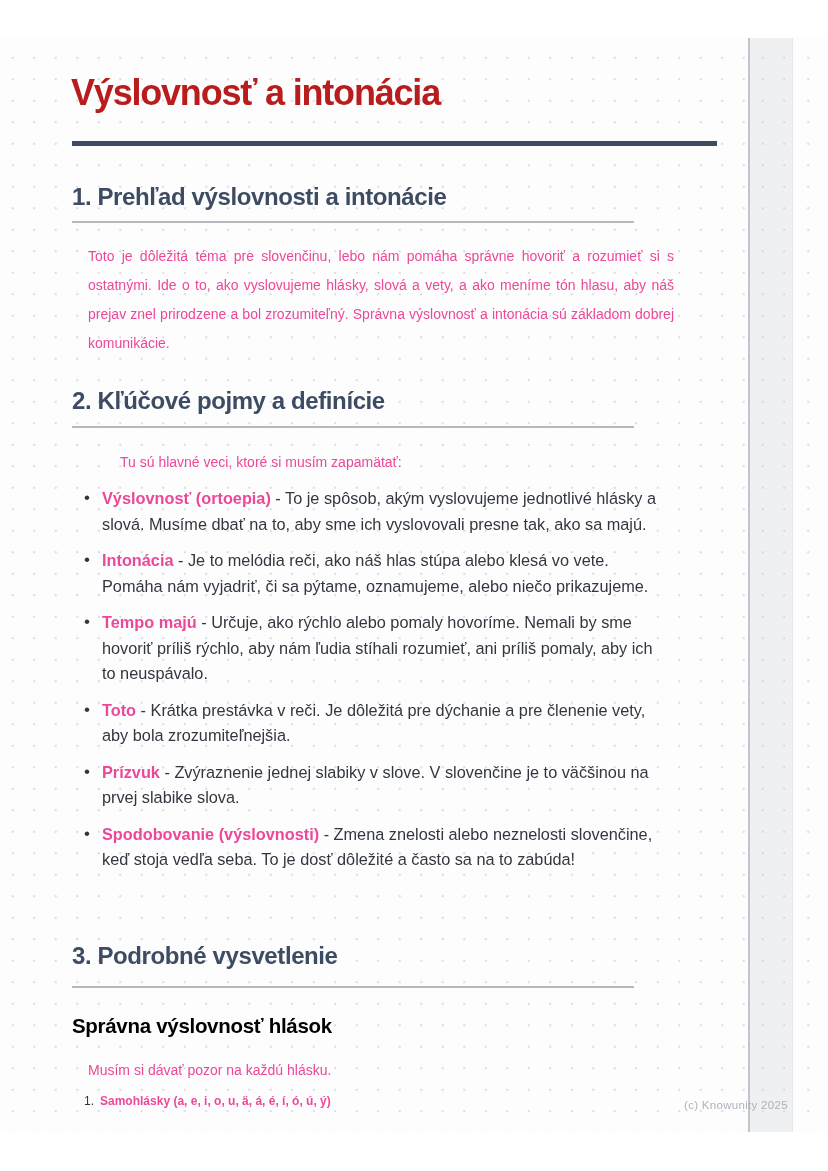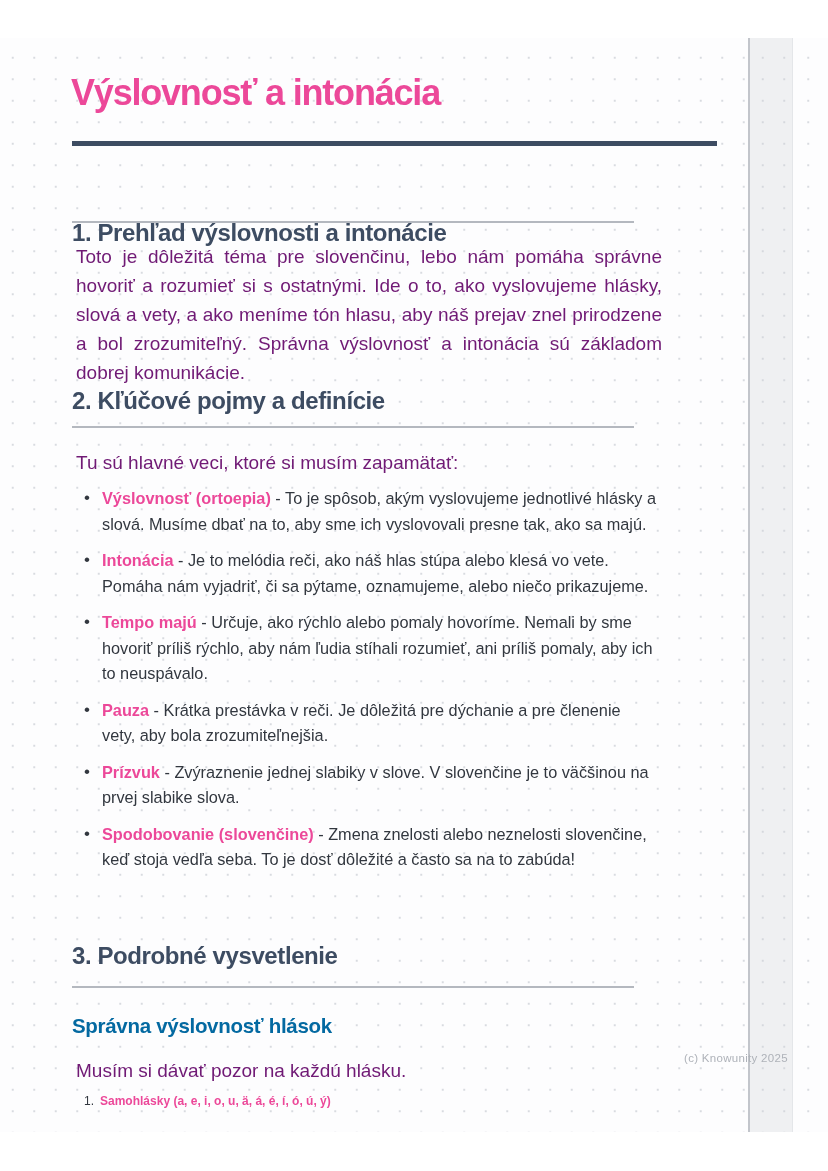--- a/index.html
+++ b/index.html
@@ -33,52 +33,52 @@
     background-position: 2px 9px;
     border-left: 2px solid #c2c5cb;
     border-right: 1px solid #e4e6e9;
     z-index: 1;
   }
   .abs { position: absolute; z-index: 2; }
   .doc-title {
     left: 71px; top: 72px;
     font-size: 36px; font-weight: bold;
     letter-spacing: -1.2px;
-    color: #ec4899;
+    color: #b91c1c;
   }
   .title-rule {
     left: 72px; top: 141px;
     width: 645px; height: 5px;
     background: #3d4c62;
   }
   .h2 {
     left: 72px;
     font-size: 24px; font-weight: bold;
     letter-spacing: -0.4px;
     color: #3d4c62;
   }
-  .h2-1 { top: 183px; margin-top: 36px; }
+  .h2-1 { top: 183px; }
   .h2-2 { top: 387px; }
   .h2-3 { top: 942px; text-align: center; }
   .thin-rule {
     left: 72px;
     width: 562px; height: 2px;
     background: #b4b8bf;
   }
   .rule-1 { top: 221px; }
   .rule-2 { top: 426px; }
   .rule-3 { top: 986px; }
   .body-text {
-    left: 76px;
-    font-size: 19px;
+    left: 88px;
+    font-size: 14px;
     line-height: 29px;
-    color: #701a75;
+    color: #ec4899;
   }
   .p1 { top: 242px; width: 586px; text-align: justify; }
-  .p2 { top: 448px; }
+  .p2 { top: 448px; margin-left: 32px; }
   .p3 { top: 1056px; }
   .term-list {
     left: 84px; top: 486px;
     width: 574px;
     list-style: none;
     z-index: 2;
   }
   .term-list li {
     position: relative;
     padding-left: 18px;
@@ -91,31 +91,31 @@
     position: absolute;
     left: 0; top: -1px;
     font-size: 17px;
     color: #32373f;
   }
   .term-list li strong, .num-item strong { font-weight: bold; color: #ec4899; }
   .h3 {
     left: 72px; top: 1014px;
     font-size: 20.5px; font-weight: bold;
     letter-spacing: -0.3px;
-    color: #0369a1;
+    color: #000000;
   }
   .num-item {
     left: 84px; top: 1094px;
     font-size: 12px;
     color: #32373f;
     text-align: right;
   }
   .num-item .num { display: inline-block; margin-right: 6px; }
   .watermark {
-    left: 684px; top: 1052px;
+    left: 684px; top: 1099px;
     font-size: 11.5px;
     color: #aeb2b9;
     letter-spacing: 0.3px;
     z-index: 3;
     text-align: right;
   }
 </style>
 </head>
 <body>
 
@@ -137,27 +137,27 @@
   <li>
     <span class="bullet">•</span><strong>Výslovnosť (ortoepia)</strong><span> - To je spôsob, akým vyslovujeme jednotlivé hlásky a slová. Musíme dbať na to, aby sme ich vyslovovali presne tak, ako sa majú.</span>
   </li>
   <li>
     <span class="bullet">•</span><strong>Intonácia</strong><span> - Je to melódia reči, ako náš hlas stúpa alebo klesá vo vete. Pomáha nám vyjadriť, či sa pýtame, oznamujeme, alebo niečo prikazujeme.</span>
   </li>
   <li>
     <span class="bullet">•</span><strong>Tempo majú</strong><span> - Určuje, ako rýchlo alebo pomaly hovoríme. Nemali by sme hovoriť príliš rýchlo, aby nám ľudia stíhali rozumieť, ani príliš pomaly, aby ich to neuspávalo.</span>
   </li>
   <li>
-    <span class="bullet">•</span><strong>Pauza</strong><span> - Krátka prestávka v reči. Je dôležitá pre dýchanie a pre členenie vety, aby bola zrozumiteľnejšia.</span>
+    <span class="bullet">•</span><strong>Toto</strong><span> - Krátka prestávka v reči. Je dôležitá pre dýchanie a pre členenie vety, aby bola zrozumiteľnejšia.</span>
   </li>
   <li>
     <span class="bullet">•</span><strong>Prízvuk</strong><span> - Zvýraznenie jednej slabiky v slove. V slovenčine je to väčšinou na prvej slabike slova.</span>
   </li>
   <li>
-    <span class="bullet">•</span><strong>Spodobovanie (slovenčine)</strong><span> - Zmena znelosti alebo neznelosti slovenčine, keď stoja vedľa seba. To je dosť dôležité a často sa na to zabúda!</span>
+    <span class="bullet">•</span><strong>Spodobovanie (výslovnosti)</strong><span> - Zmena znelosti alebo neznelosti slovenčine, keď stoja vedľa seba. To je dosť dôležité a často sa na to zabúda!</span>
   </li>
 </ul>
 
 <h2 class="abs h2 h2-3">3. Podrobné vysvetlenie</h2>
 <div class="abs thin-rule rule-3"></div>
 <h3 class="abs h3">Správna výslovnosť hlások</h3>
 <p class="abs body-text p3">Musím si dávať pozor na každú hlásku.</p>
 
 <div class="abs num-item">
   <span class="num">1.</span><strong>Samohlásky (a, e, i, o, u, ä, á, é, í, ó, ú, ý)</strong>

